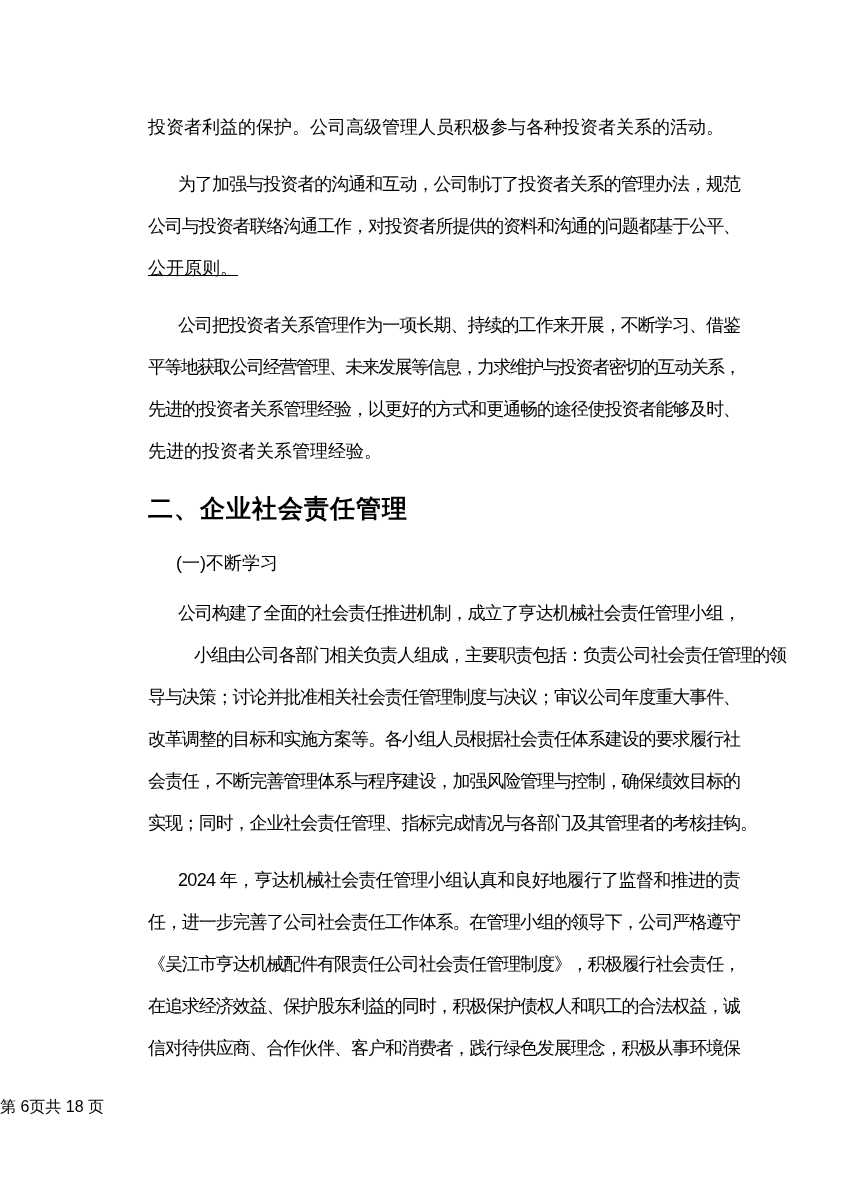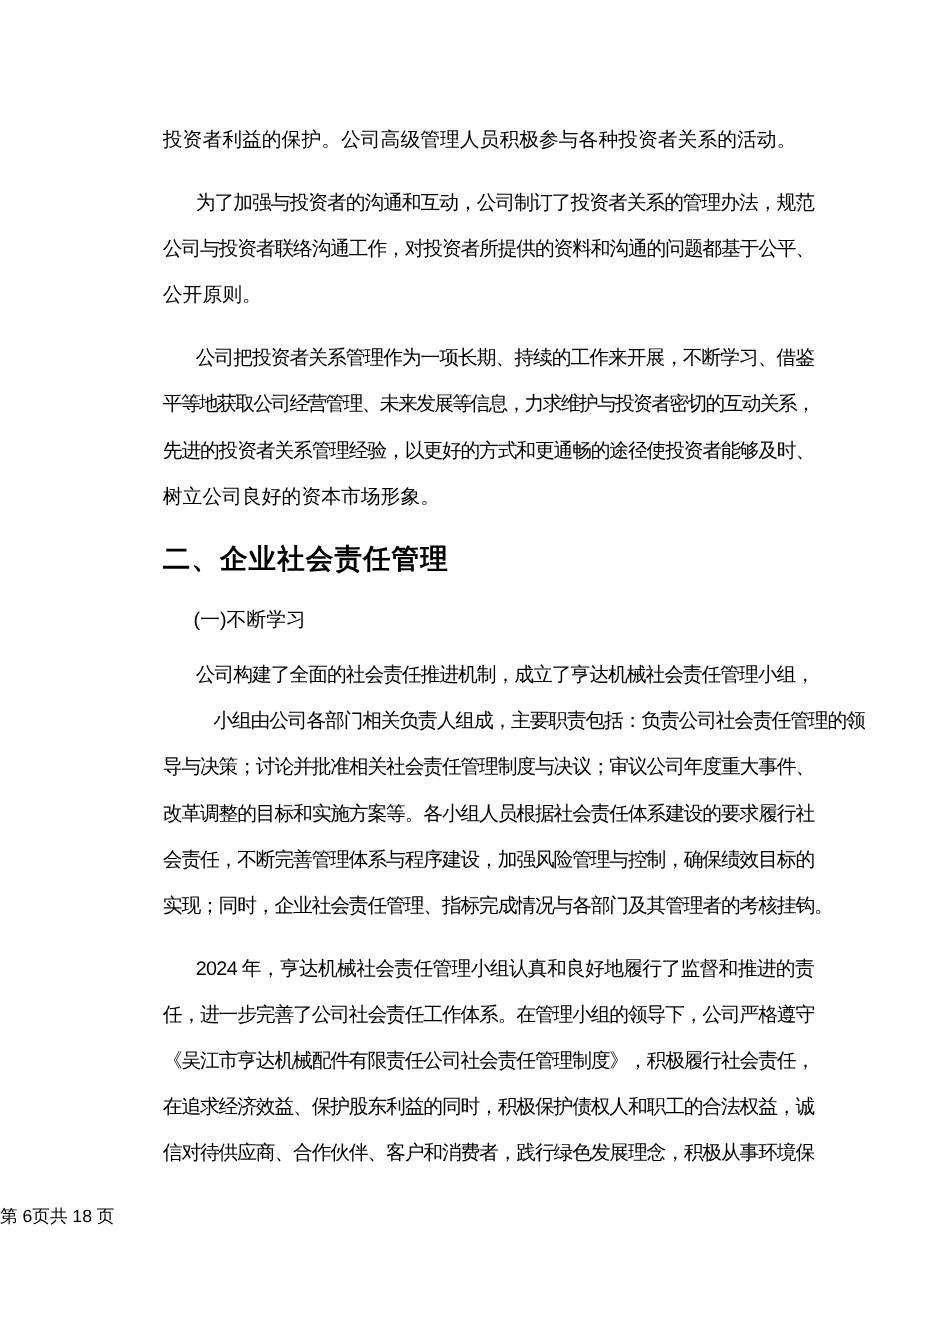--- a/index.html
+++ b/index.html
@@ -60,27 +60,27 @@
 <body>
 
 <div class="page" style="background: rgb(255, 255, 255); color: rgb(0, 0, 0);">
   <div class="content">
       <div class="para">
         <div class="line"><span class="t" style="letter-spacing: 0px;">投资者利益的保护。公司高级管理人员积极参与各种投资者关系的活动。</span></div>
       </div>
       <div class="para">
         <div class="line first fill"><span class="t" style="letter-spacing: -0.969697px;">为了加强与投资者的沟通和互动，公司制订了投资者关系的管理办法，规范</span></div>
         <div class="line fill"><span class="t" style="letter-spacing: -1.08571px;">公司与投资者联络沟通工作，对投资者所提供的资料和沟通的问题都基于公平、</span></div>
-        <div class="line"><span class="t" style="letter-spacing: 0px;">公开原则。</span></div>
+        <div class="line"><span class="t" style="letter-spacing: 0px; text-decoration: underline;">公开原则。</span></div>
       </div>
       <div class="para">
         <div class="line first fill"><span class="t" style="letter-spacing: -0.969697px;">公司把投资者关系管理作为一项长期、持续的工作来开展，不断学习、借鉴</span></div>
         <div class="line fill"><span class="t" style="letter-spacing: -1.55556px;">平等地获取公司经营管理、未来发展等信息，力求维护与投资者密切的互动关系，</span></div>
         <div class="line fill"><span class="t" style="letter-spacing: -1.08571px;">先进的投资者关系管理经验，以更好的方式和更通畅的途径使投资者能够及时、</span></div>
-        <div class="line"><span class="t" style="letter-spacing: 0px;">树立公司良好的资本市场形象。</span></div>
+        <div class="line"><span class="t" style="letter-spacing: 0px;">先进的投资者关系管理经验。</span></div>
       </div>
       <div class="heading">二、企业社会责任管理</div>
       <div class="subheading">(一)不断学习</div>
       <div class="para">
         <div class="line first fill"><span class="t" style="letter-spacing: -0.969697px;">公司构建了全面的社会责任推进机制，成立了亨达机械社会责任管理小组，</span></div>
         <div class="line fill"><span class="t" style="letter-spacing: -1.08571px; margin-left: 46px;">小组由公司各部门相关负责人组成，主要职责包括：负责公司社会责任管理的领</span></div>
         <div class="line fill"><span class="t" style="letter-spacing: -1.08571px;">导与决策；讨论并批准相关社会责任管理制度与决议；审议公司年度重大事件、</span></div>
         <div class="line fill"><span class="t" style="letter-spacing: -1.08571px;">改革调整的目标和实施方案等。各小组人员根据社会责任体系建设的要求履行社</span></div>
         <div class="line fill"><span class="t" style="letter-spacing: -1.08571px;">会责任，不断完善管理体系与程序建设，加强风险管理与控制，确保绩效目标的</span></div>
         <div class="line"><span class="t" style="letter-spacing: -1.08571px;">实现；同时，企业社会责任管理、指标完成情况与各部门及其管理者的考核挂钩。</span></div>

